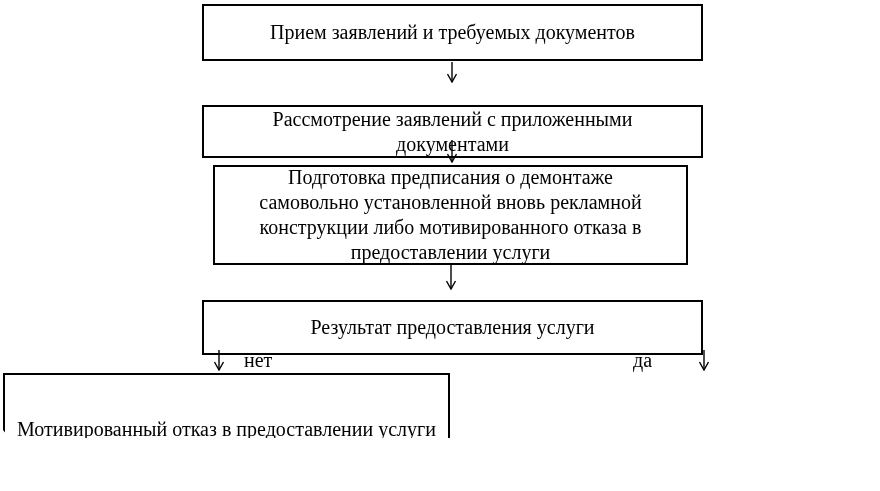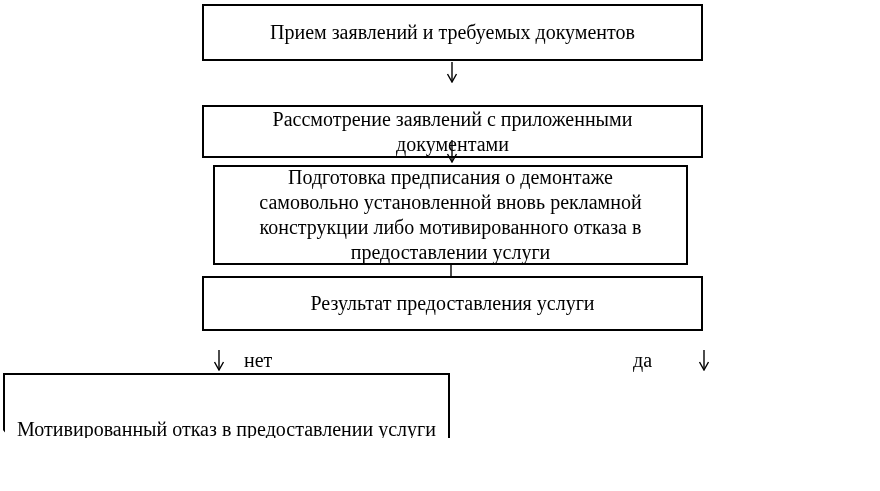--- a/index.html
+++ b/index.html
@@ -25,21 +25,21 @@
     display: flex;
     align-items: center;
     justify-content: center;
     text-align: center;
     font-size: 20px;
     line-height: 25px;
   }
   .b1 { left: 202px; top: 4px;   width: 501px; height: 57px;  padding: 0 10px; }
   .b2 { left: 202px; top: 85px;  width: 501px; height: 53px;  padding: 0 10px; margin-top: 20px; }
   .b3 { left: 213px; top: 165px; width: 475px; height: 100px; padding: 0 21px;  }
-  .b4 { left: 202px; top: 276px; width: 501px; height: 55px;  padding: 0 10px; }
+  .b4 { left: 202px; top: 300px; width: 501px; height: 55px;  padding: 0 10px; }
   .b5 { left: 3px;   top: 373px; width: 447px; height: 113px; padding: 7px 8px;  }
   .b6 { left: 493px; top: 373px; width: 384px; height: 110px; padding: 0 4px;  }
   .connector {
     position: absolute;
     display: block;
   }
   .a1 { left: 445px; top: 62px;  }
   .a2 { left: 445px; top: 140px; }
   .a3 { left: 444px; top: 265px; }
   .branch {

